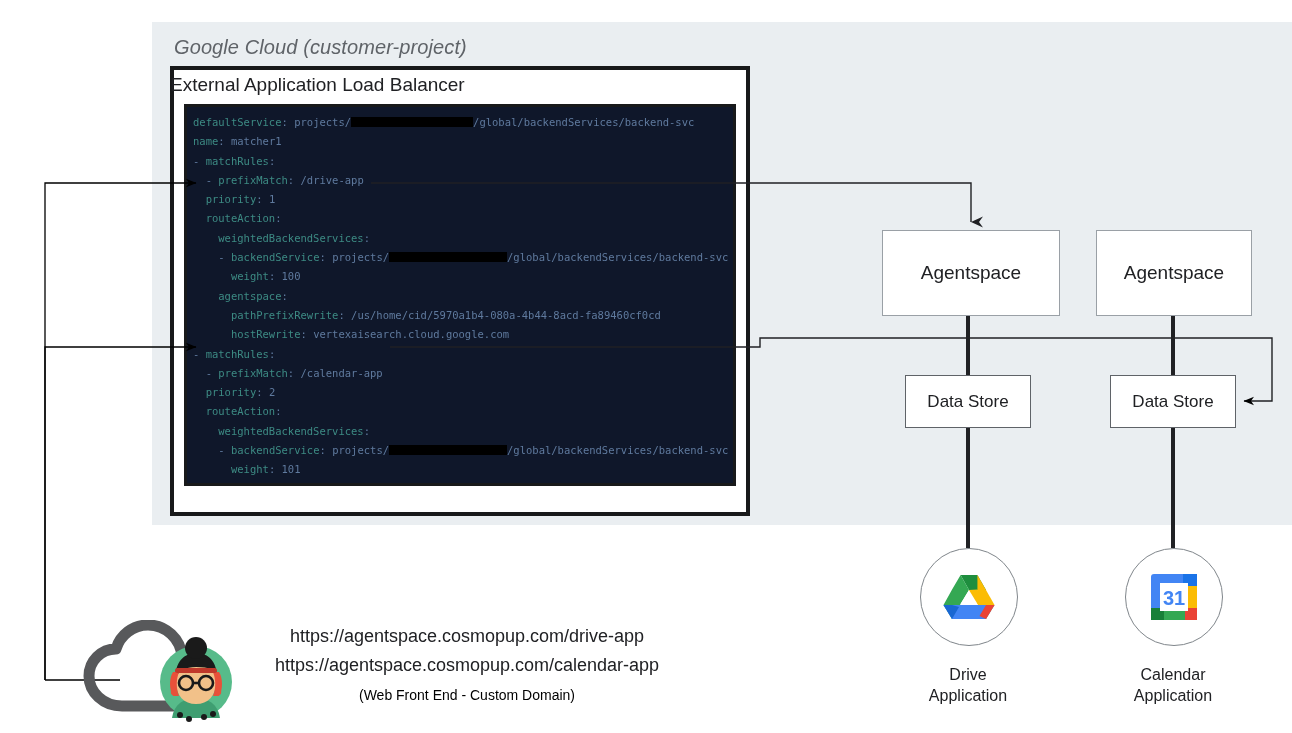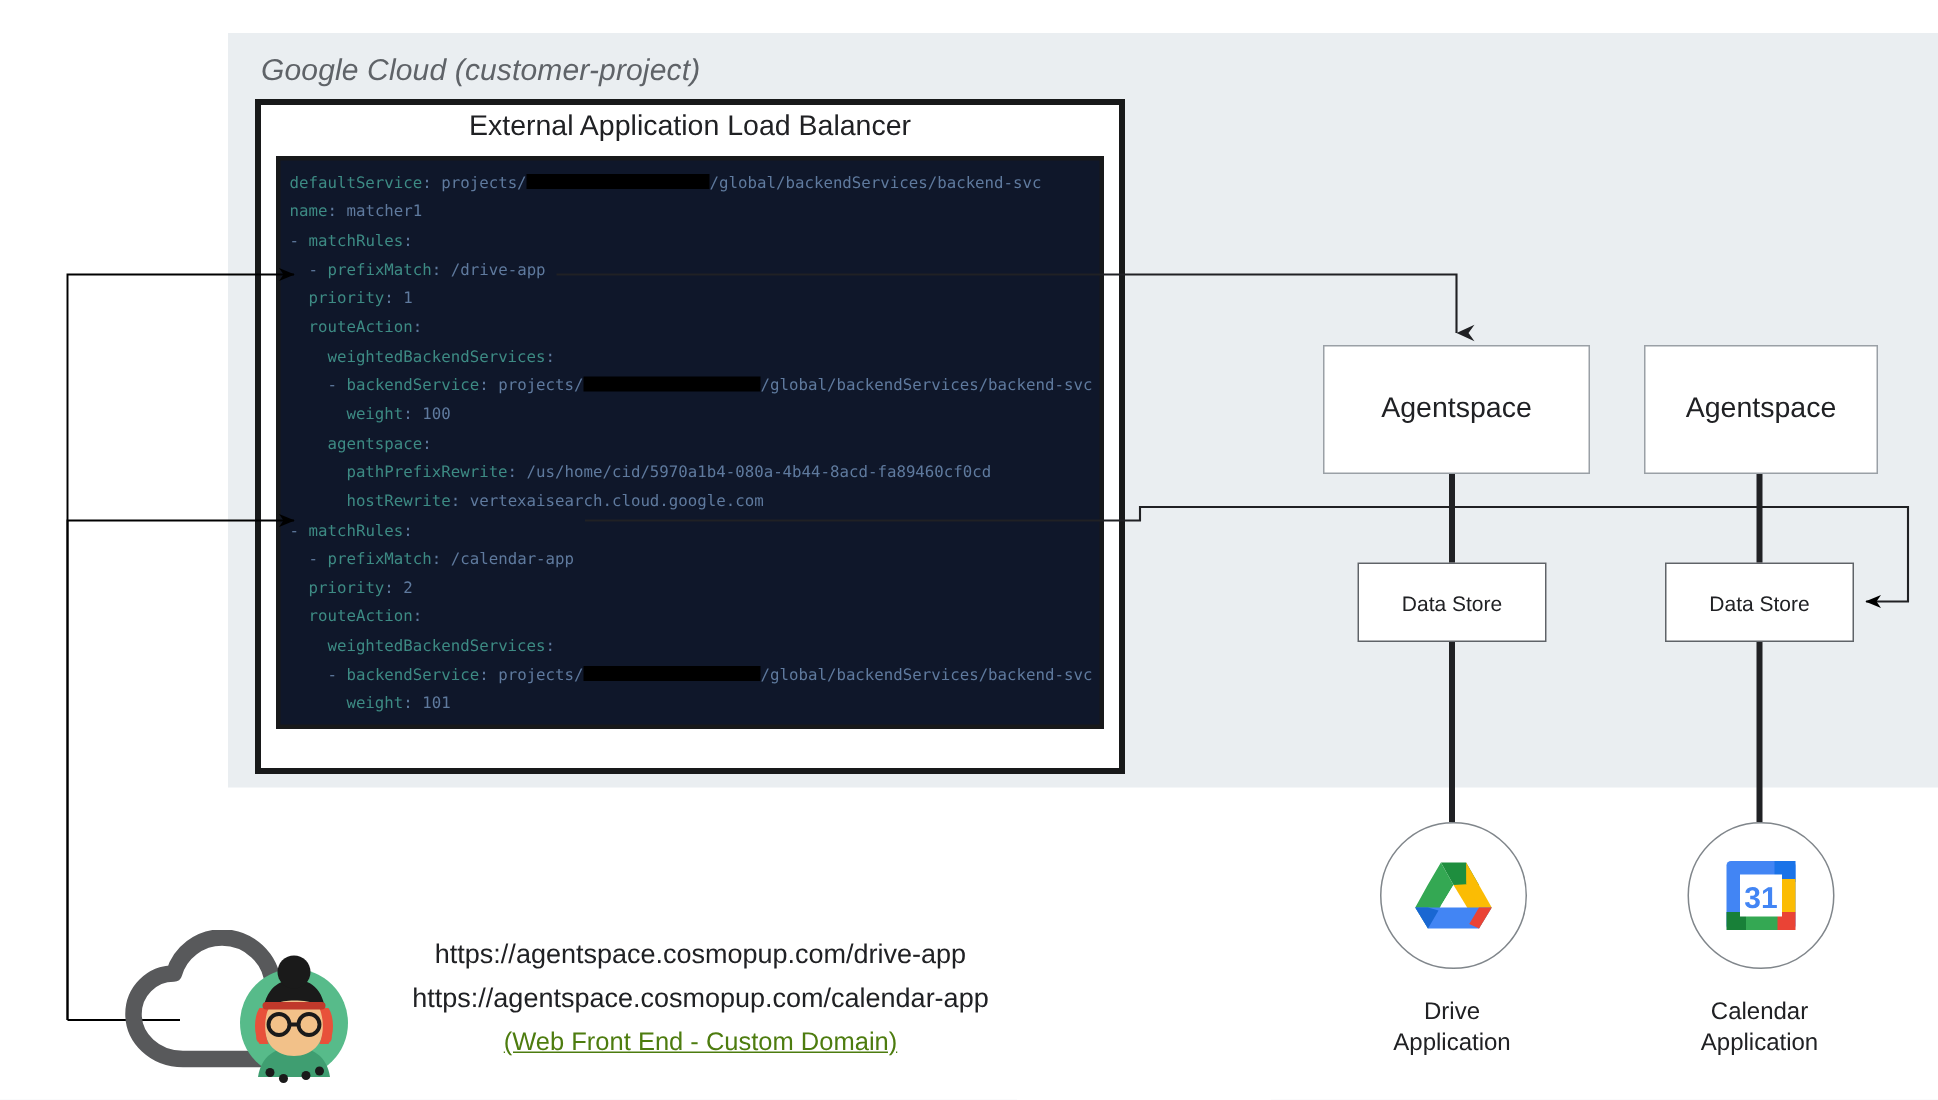--- a/index.html
+++ b/index.html
@@ -19,21 +19,21 @@
     font-size:20px;color:#5f6368;letter-spacing:.1px;white-space:nowrap;font-style:italic;
   }
 
   
   .lb-box{
     position:absolute;left:170px;top:66px;width:580px;height:450px;
     background:#ffffff;border:4px solid #18191a;box-sizing:border-box;
   }
   .lb-title{
     position:absolute;left:170px;top:74px;width:580px;
-    text-align:center;font-size:19px;color:#202124;white-space:nowrap;
+    text-align:left;font-size:19px;color:#202124;white-space:nowrap;
   }
 
   
   .code-box{
     position:absolute;left:184px;top:104px;width:552px;height:382px;
     background:#0f172a;border:3px solid #18191a;box-sizing:border-box;
     padding:6px 0 0 6px;overflow:hidden;
   }
   .code-line{
     font-family:"DejaVu Sans Mono","Liberation Mono",monospace;
@@ -49,39 +49,39 @@
   .r1{width:122px;}
   .r2{width:118px;}
 
   
   .node{
     position:absolute;background:#ffffff;border:1.6px solid #9aa0a6;
     box-sizing:border-box;display:flex;align-items:center;justify-content:center;
     font-size:19px;color:#202124;
   }
   .node.italic{}
-  .node.ds{font-size:14px;border-color:#5f6368;}
+  .node.ds{font-size:17px;border-color:#5f6368;}
 
   
   .logo-circle{
     position:absolute;width:96px;height:96px;border-radius:50%;
     background:#ffffff;border:1.4px solid #80868b;
     display:flex;align-items:center;justify-content:center;
   }
   .app-label{
     position:absolute;width:170px;text-align:center;
     font-size:16px;line-height:21px;color:#202124;
   }
 
   
   .url-block{
     position:absolute;left:262px;top:622px;width:410px;text-align:center;
   }
   .url-line{font-size:18px;line-height:29px;color:#202124;white-space:nowrap;}
-  .url-sub{font-size:17px;line-height:30px;color:#4d7c0f;white-space:nowrap;text-decoration:underline;}
+  .url-sub{font-size:14px;line-height:30px;color:#000000;white-space:nowrap;}
 
   svg.wires{position:absolute;left:0;top:0;width:1292px;height:733px;pointer-events:none;}
   .cloud-wrap{position:absolute;left:76px;top:620px;width:190px;height:105px;}
 </style>
 </head>
 <body>
 
 <div id="stage">
 
   <div class="gcp-container"></div>

